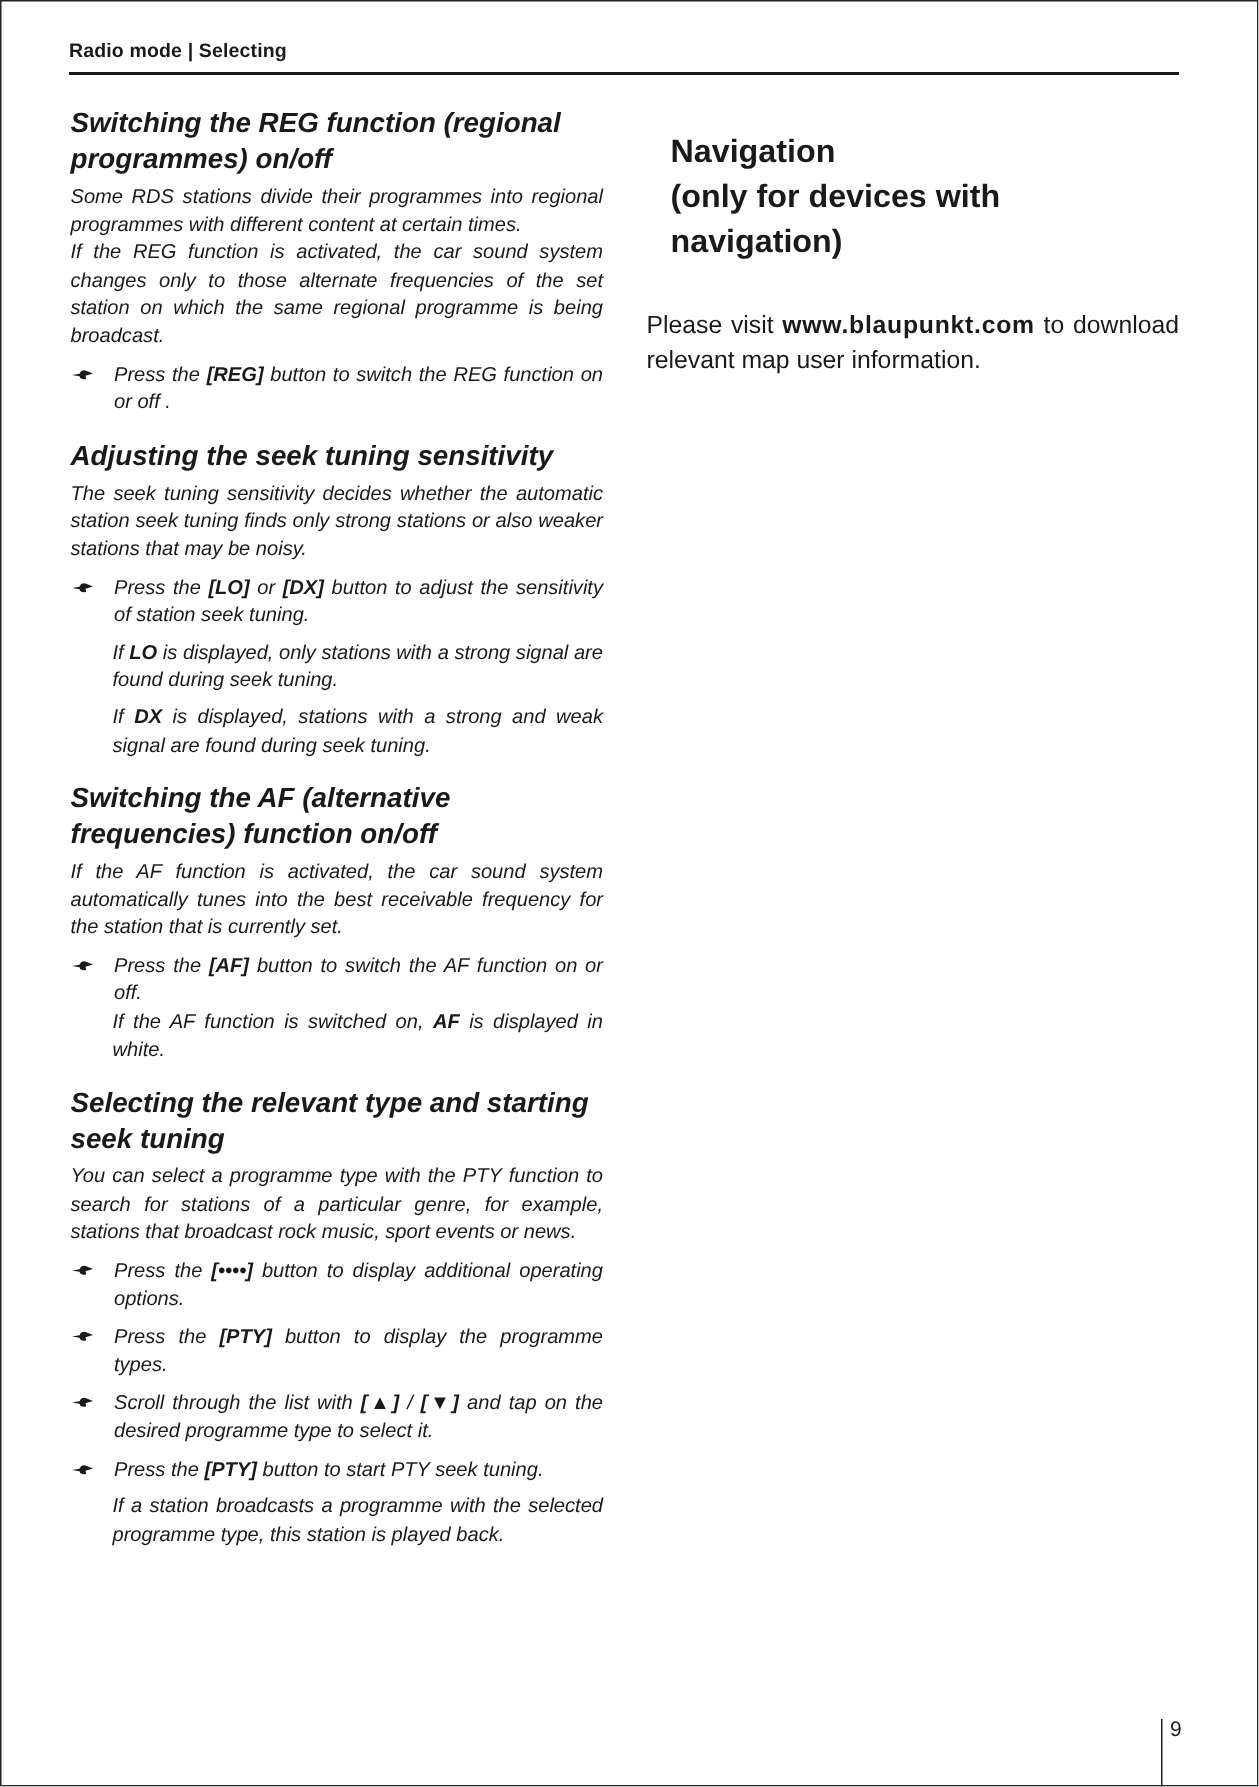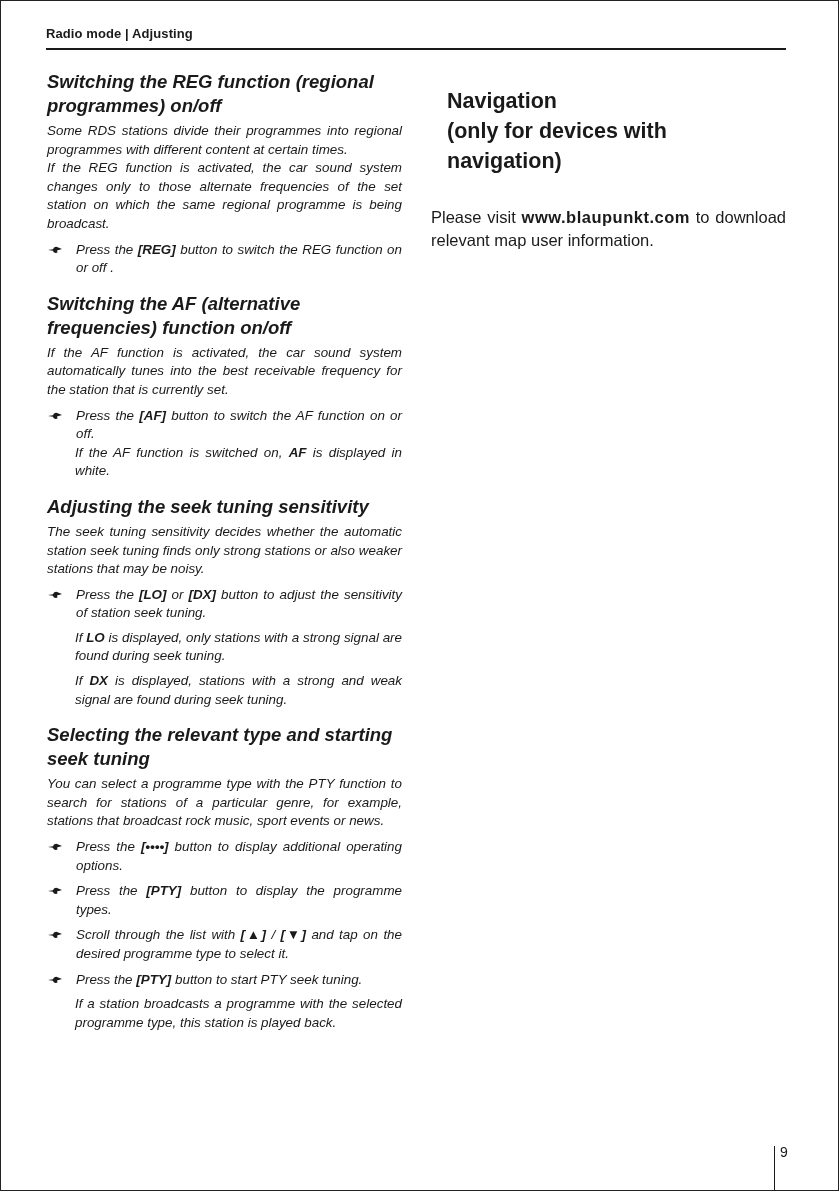--- a/index.html
+++ b/index.html
@@ -24,65 +24,65 @@
   .nav-text b { letter-spacing: 0.5px; }
   .page-rule { position: absolute; left: 774px; top: 1146px; width: 0; height: 45px; border-left: 1px solid #1a1a1a; }
   .page-num { position: absolute; left: 780px; top: 1144px; font-size: 14px; }
   .hand-svg { display:inline-block; width:14px; height:8px; }
 </style>
 </head>
 <body>
 
 <div class="frame"></div>
 
-<div class="running-head">Radio mode | Adjusting</div>
+<div class="running-head">Radio mode | Selecting</div>
 <div class="head-rule"></div>
 
 <div class="col-left">
 
   <div class="section">
     <h2>Switching the REG function (regional programmes) on/off</h2>
     <p class="body">Some RDS stations divide their programmes into regional programmes with different content at certain times.</p>
     <p class="body">If the REG function is activated, the car sound system changes only to those alternate frequencies of the set station on which the same regional programme is being broadcast.</p>
     <div class="step">
       <span class="hand"><svg class="hand-svg" viewBox="0 0 14 8">
             <path d="M0 4 L5 3.2 L6 1.5 Q8 0.5 9 1 L14 3 L9 4.5 L9.5 6.5 Q7.5 7.5 5.5 6 L5 4.8 Z" fill="#1a1a1a"></path>
           </svg></span>
       <span>Press the </span><b>[REG]</b><span> button to switch the REG function on or off .</span>
     </div>
   </div>
 
   <div class="section">
-    <h2>Switching the AF (alternative frequencies) function on/off</h2>
-    <p class="body">If the AF function is activated, the car sound system automatically tunes into the best receivable frequency for the station that is currently set.</p>
-    <div class="step">
-      <span class="hand"><svg class="hand-svg" viewBox="0 0 14 8">
-            <path d="M0 4 L5 3.2 L6 1.5 Q8 0.5 9 1 L14 3 L9 4.5 L9.5 6.5 Q7.5 7.5 5.5 6 L5 4.8 Z" fill="#1a1a1a"></path>
-          </svg></span>
-      <span>Press the </span><b>[AF]</b><span> button to switch the AF function on or off.</span>
-    </div>
-    <div class="note tight">
-      <span>If the AF function is switched on, </span><b>AF</b><span> is displayed in white.</span>
-    </div>
-  </div>
-
-  <div class="section">
     <h2>Adjusting the seek tuning sensitivity</h2>
     <p class="body">The seek tuning sensitivity decides whether the automatic station seek tuning finds only strong stations or also weaker stations that may be noisy.</p>
     <div class="step">
       <span class="hand"><svg class="hand-svg" viewBox="0 0 14 8">
             <path d="M0 4 L5 3.2 L6 1.5 Q8 0.5 9 1 L14 3 L9 4.5 L9.5 6.5 Q7.5 7.5 5.5 6 L5 4.8 Z" fill="#1a1a1a"></path>
           </svg></span>
       <span>Press the </span><b>[LO]</b><span> or </span><b>[DX]</b><span> button to adjust the sensitivity of station seek tuning.</span>
     </div>
     <div class="note">
       <span>If </span><b>LO</b><span> is displayed, only stations with a strong signal are found during seek tuning.</span>
     </div>
     <div class="note">
       <span>If </span><b>DX</b><span> is displayed, stations with a strong and weak signal are found during seek tuning.</span>
+    </div>
+  </div>
+
+  <div class="section">
+    <h2>Switching the AF (alternative frequencies) function on/off</h2>
+    <p class="body">If the AF function is activated, the car sound system automatically tunes into the best receivable frequency for the station that is currently set.</p>
+    <div class="step">
+      <span class="hand"><svg class="hand-svg" viewBox="0 0 14 8">
+            <path d="M0 4 L5 3.2 L6 1.5 Q8 0.5 9 1 L14 3 L9 4.5 L9.5 6.5 Q7.5 7.5 5.5 6 L5 4.8 Z" fill="#1a1a1a"></path>
+          </svg></span>
+      <span>Press the </span><b>[AF]</b><span> button to switch the AF function on or off.</span>
+    </div>
+    <div class="note tight">
+      <span>If the AF function is switched on, </span><b>AF</b><span> is displayed in white.</span>
     </div>
   </div>
 
   <div class="section">
     <h2>Selecting the relevant type and starting seek tuning</h2>
     <p class="body">You can select a programme type with the PTY function to search for stations of a particular genre, for example, stations that broadcast rock music, sport events or news.</p>
     <div class="step">
       <span class="hand"><svg class="hand-svg" viewBox="0 0 14 8">
             <path d="M0 4 L5 3.2 L6 1.5 Q8 0.5 9 1 L14 3 L9 4.5 L9.5 6.5 Q7.5 7.5 5.5 6 L5 4.8 Z" fill="#1a1a1a"></path>
           </svg></span>

